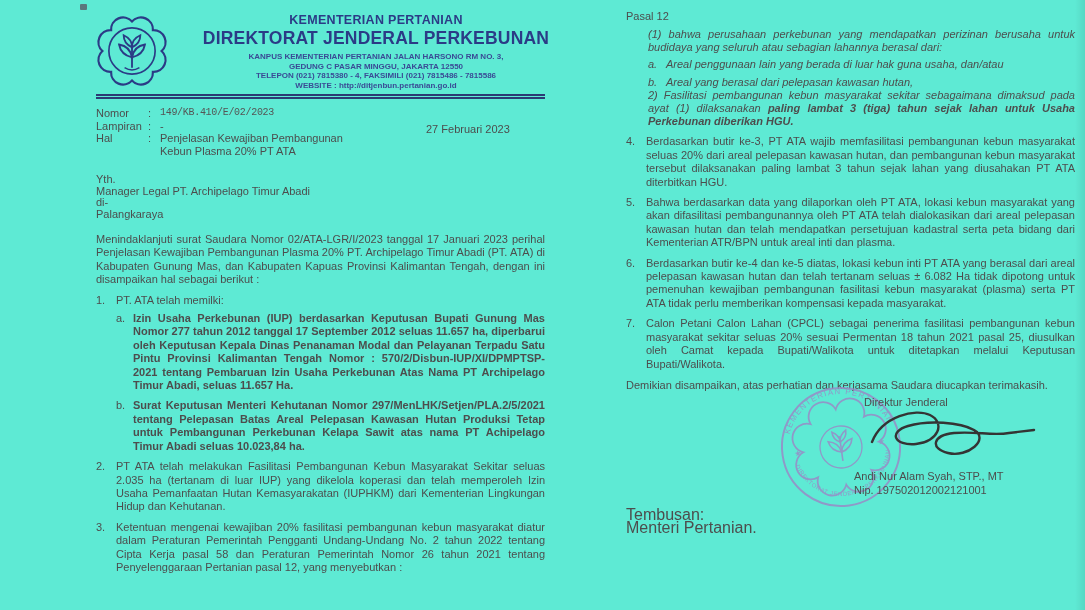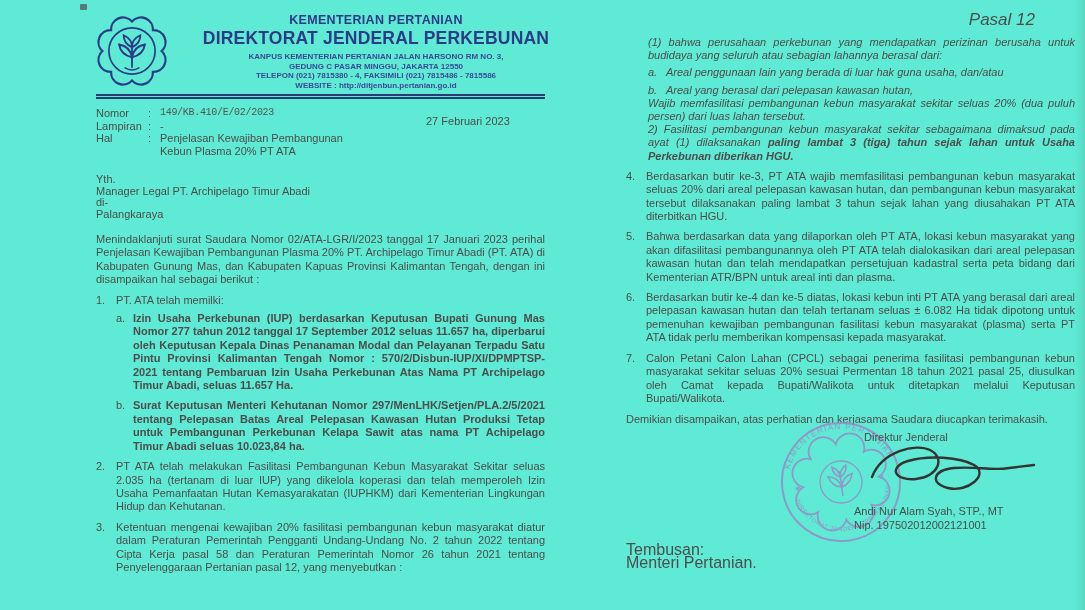--- a/index.html
+++ b/index.html
@@ -28,33 +28,33 @@
   .lh-directorate { font-size:17.5px; font-weight:bold; letter-spacing:.2px; margin-top:1px; }
   .lh-addr { font-size:8px; line-height:9.5px; margin-top:3px; font-weight:bold; color:#3a4a95; }
   .lh-rule { height:5px; border-top:2.5px solid #2b3a74; border-bottom:2px solid #2b3a74; margin-top:2px; }
 
   .meta { position:relative; margin-top:8px; font-size:11px; line-height:12.5px; }
   .meta-row { display:flex; }
   .meta-label { width:52px; }
   .meta-colon { width:12px; }
   .meta-value.mono { font-family:"Liberation Mono", monospace; font-size:10px; color:#555; letter-spacing:-0.3px; }
   .hal-value { width:195px; }
-  .meta-date { position:absolute; left:330px; top:8px; }
+  .meta-date { position:absolute; left:330px; top:16px; }
 
   .recipient { margin-top:17px; font-size:11px; line-height:11.5px; }
   .para { margin-top:13px; font-size:11px; line-height:13.4px; text-align:justify; }
   .num-item { display:flex; font-size:11px; line-height:13.4px; margin-top:7px; }
   .num-item .num { width:20px; flex:none; }
   .num-item .txt { flex:1; text-align:justify; }
   .sub-item { display:flex; font-size:11px; line-height:13.4px; margin:5px 0 0 20px; }
   .sub-item .num { width:17px; flex:none; }
   .sub-item .txt { flex:1; text-align:justify;font-weight:bold; }
 
   
-  .pasal-heading { text-align:right; font-size:17px; font-style:italic; padding-right:40px; }
+  .pasal-heading { text-align:left; font-size:11px; padding-right:40px; }
   .quote { margin:0 0 0 22px; font-size:11px; font-style:italic; line-height:13.2px; text-align:justify; }
   .quote-li { display:flex; margin:4px 0 0 22px; font-size:11px; font-style:italic; line-height:13.2px; }
   .quote-li .num { width:18px; flex:none; }
   .quote .bold { font-weight:bold; }
   .closing { margin-top:8px; font-size:11px; line-height:13.4px; text-align:justify; }
 
   .sig-zone { position:relative; height:112px; margin-top:4px; }
   .stamp { position:absolute; left:148px; top:-16px; width:134px; height:134px; opacity:.85; transform:rotate(-8deg); }
   .sig-title { position:absolute; left:238px; top:0; font-size:11px; }
   .sig-scribble { position:absolute; left:238px; top:10px; width:180px; height:64px; }
@@ -155,21 +155,20 @@
 
     <div class="quote" style="margin-top:6px">(1) bahwa perusahaan perkebunan yang mendapatkan perizinan berusaha untuk budidaya yang seluruh atau sebagian lahannya berasal dari:</div>
     <div class="quote-li">
       <span class="num">a.</span>
       <span class="txt">Areal penggunaan lain yang berada di luar hak guna usaha, dan/atau</span>
     </div>
     <div class="quote-li">
       <span class="num">b.</span>
       <span class="txt">Areal yang berasal dari pelepasan kawasan hutan,</span>
     </div>
-    <div class="quote">Wajib memfasilitasi pembangunan kebun masyarakat sekitar seluas 20% (dua puluh persen) dari luas lahan tersebut.</div>
     <div class="quote"><span>2) Fasilitasi pembangunan kebun masyarakat sekitar sebagaimana dimaksud pada ayat (1) dilaksanakan </span><span class="bold">paling lambat 3 (tiga) tahun sejak lahan untuk Usaha Perkebunan diberikan HGU.</span></div>
 
     <div class="num-item">
       <span class="num">4.</span>
       <span class="txt">Berdasarkan butir ke-3, PT ATA wajib memfasilitasi pembangunan kebun masyarakat seluas 20% dari areal pelepasan kawasan hutan, dan pembangunan kebun masyarakat tersebut dilaksanakan paling lambat 3 tahun sejak lahan yang diusahakan PT ATA diterbitkan HGU.</span>
     </div>
     <div class="num-item">
       <span class="num">5.</span>
       <span class="txt">Bahwa berdasarkan data yang dilaporkan oleh PT ATA, lokasi kebun masyarakat yang akan difasilitasi pembangunannya oleh PT ATA telah dialokasikan dari areal pelepasan kawasan hutan dan telah mendapatkan persetujuan kadastral serta peta bidang dari Kementerian ATR/BPN untuk areal inti dan plasma.</span>
     </div>

